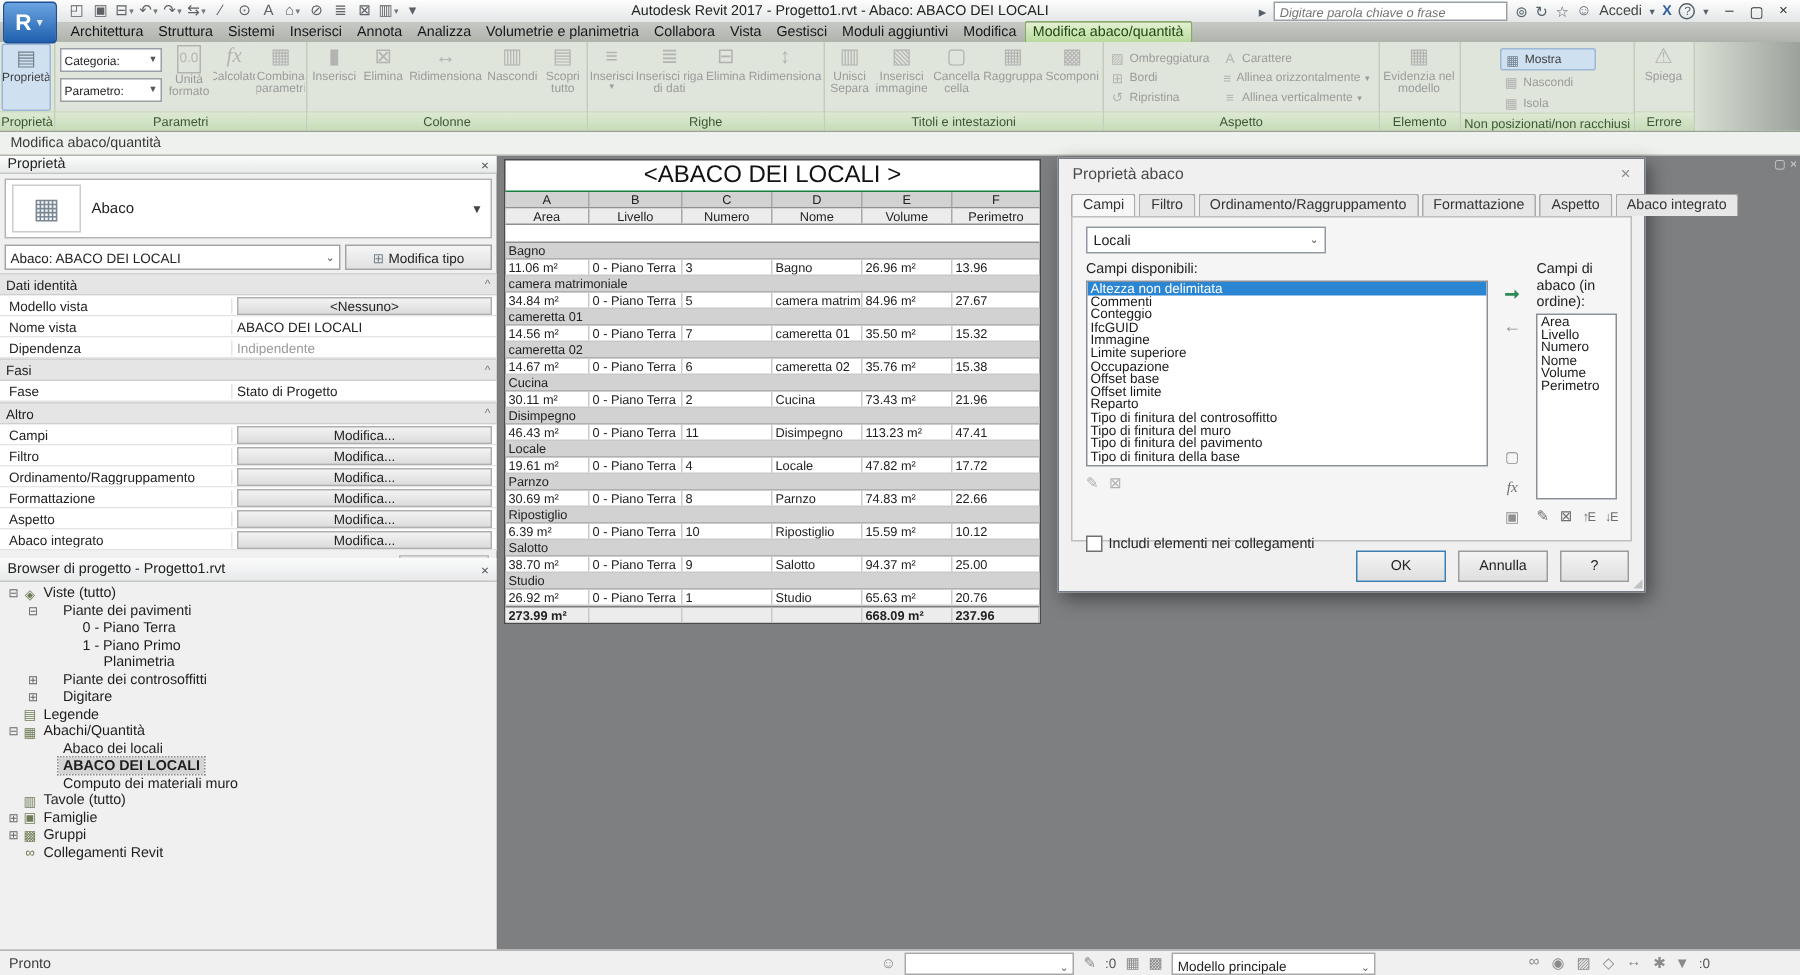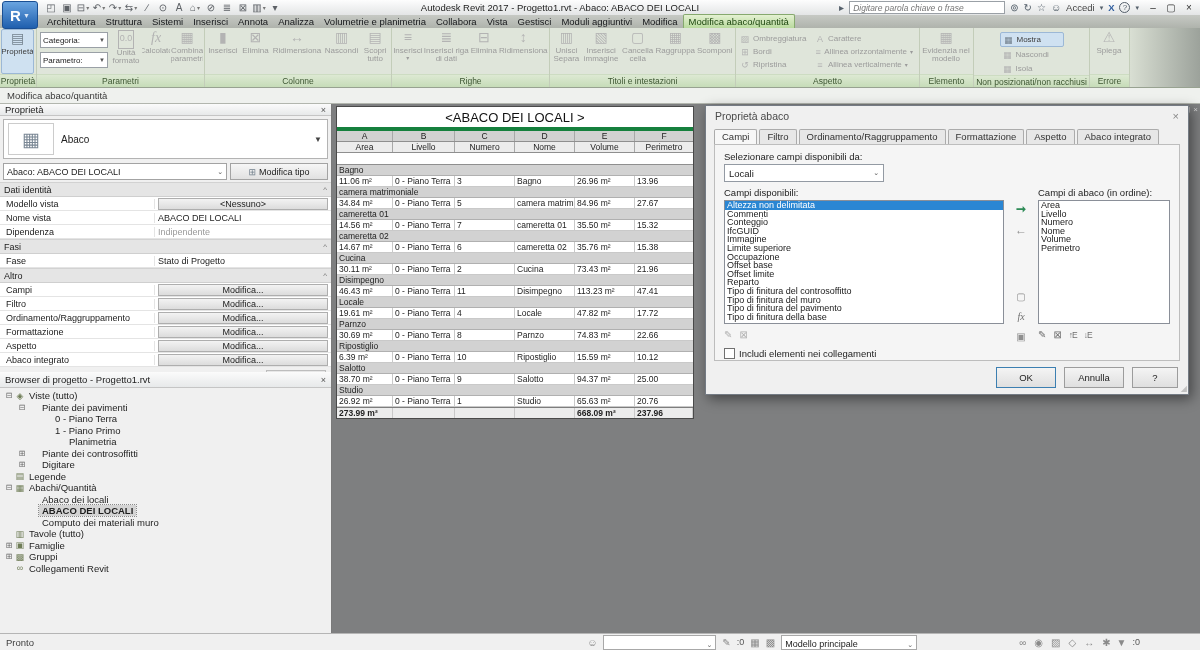--- a/index.html
+++ b/index.html
@@ -93,40 +93,40 @@
   #tree{flex:1;overflow:hidden;background:#f0f0f0;padding-top:2px;}
   .tree-row{height:11.5px;display:flex;align-items:center;font-size:9.5px;white-space:nowrap;color:#1d1d1d;}
   .texp{width:10px;color:#666;font-size:8px;text-align:center;flex:0 0 auto;}
   .tico{width:12px;color:#6f7d57;font-size:9px;text-align:center;flex:0 0 auto;}
   .tlabel{padding:0 3px;}
   .tlabel.sel{background:#d4d4d4;font-weight:bold;outline:1px dotted #8a8a8a;}
   
   #canvas{left:333px;top:104px;width:867px;height:529px;background:#7e7f80;}
   #viewctrl{position:absolute;right:2px;top:1px;color:#d7d7d7;font-size:8px;display:flex;gap:3px;}
   #sched{position:absolute;left:3px;top:2px;width:358px;background:#fff;border:1px solid #4a4a4a;box-sizing:border-box;}
-  #stitle{height:20px;display:flex;align-items:center;justify-content:center;font-size:13px;color:#111;
-          border-bottom:4px solid #15803d;}
+  #stitle{height:20px;display:flex;align-items:center;justify-content:center;font-size:16px;color:#111;
+          border-bottom:1px solid #15803d;}
   .sgrid{display:grid;grid-template-columns:56px 62px 60px 60px 60px 58px;}
   .sgrid>div{border-right:1px solid #a8a8a8;overflow:hidden;white-space:nowrap;font-size:8.5px;line-height:10px;height:10px;padding-left:2px;box-sizing:border-box;}
   .sgrid>div:last-child{border-right:none;}
   #sletters{background:#d2d2d2;border-bottom:1px solid #8f8f8f;}
   #sletters>div{text-align:center;padding-left:0;color:#222;}
   #sheads{background:#ececec;border-bottom:1px solid #8f8f8f;}
   #sheads>div{text-align:center;padding-left:0;color:#222;}
   #sblank{height:11px;border-bottom:1px solid #8f8f8f;background:#fff;}
   .sgroup{display:none;height:10px;background:#d2d2d2;border-bottom:1px solid #b0b0b0;font-size:8.5px;
           line-height:10px;padding-left:2px;color:#222;}
   .sgroup.on{display:block;}
   .sdata{display:none;border-bottom:1px solid #c9c9c9;}
   .sdata.on{display:grid;}
   .sdata>div{border-right:1px solid #c9c9c9;color:#222;}
   #stotal{background:#ececec;border-top:1px solid #7d7d7d;}
   #stotal>div{border-right:1px solid #c9c9c9;color:#222;font-weight:bold;}
   
-  #dialog{left:705px;top:105px;width:484px;height:290px;background:#f0f0f0;border:1px solid #747b84;
+  #dialog{left:705px;top:105px;width:392px;height:290px;background:#f0f0f0;border:1px solid #747b84;
           box-shadow:3px 4px 12px rgba(0,0,0,.45);box-sizing:border-box;z-index:20;}
   #dtitle{height:20px;display:flex;align-items:center;padding:0 9px;font-size:10.5px;color:#4a4a4a;}
   #dtitle .x{margin-left:auto;color:#888;font-size:11px;}
   #dtabs{display:flex;margin:3px 8px 0 8px;}
   .dtab{padding:1px 7px 2px 7px;font-size:9.5px;border:1px solid #ababab;border-bottom:none;background:#e7e7e7;
         color:#333;margin-right:2px;border-radius:2px 2px 0 0;white-space:nowrap;}
   .dtab.active{background:#f7f7f7;font-weight:normal;position:relative;z-index:2;}
   #dbox{margin:0 8px;height:217px;border:1px solid #bdbdbd;background:#f5f5f5;box-sizing:border-box;
         padding:6px 9px;position:relative;}
   .dlabel{font-size:9.5px;color:#222;margin-bottom:2px;}
@@ -839,21 +839,20 @@
   <div id="dtabs">
 
   <span class="dtab active">Campi</span>
       <span class="dtab">Filtro</span>
       <span class="dtab">Ordinamento/Raggruppamento</span>
       <span class="dtab">Formattazione</span>
       <span class="dtab">Aspetto</span>
       <span class="dtab">Abaco integrato</span>
     </div>
   <div id="dbox">
-    <div class="dlabel">Selezionare campi disponibili da:</div>
     <div id="catsel">
       <span>Locali</span>
       <span class="caret">⌄</span>
     </div>
     <div id="dcols">
       <div id="dleft">
         <div class="dlabel">Campi disponibili:</div>
         <div class="listbox">
 
         <div class="li selected">Altezza non delimitata</div>

